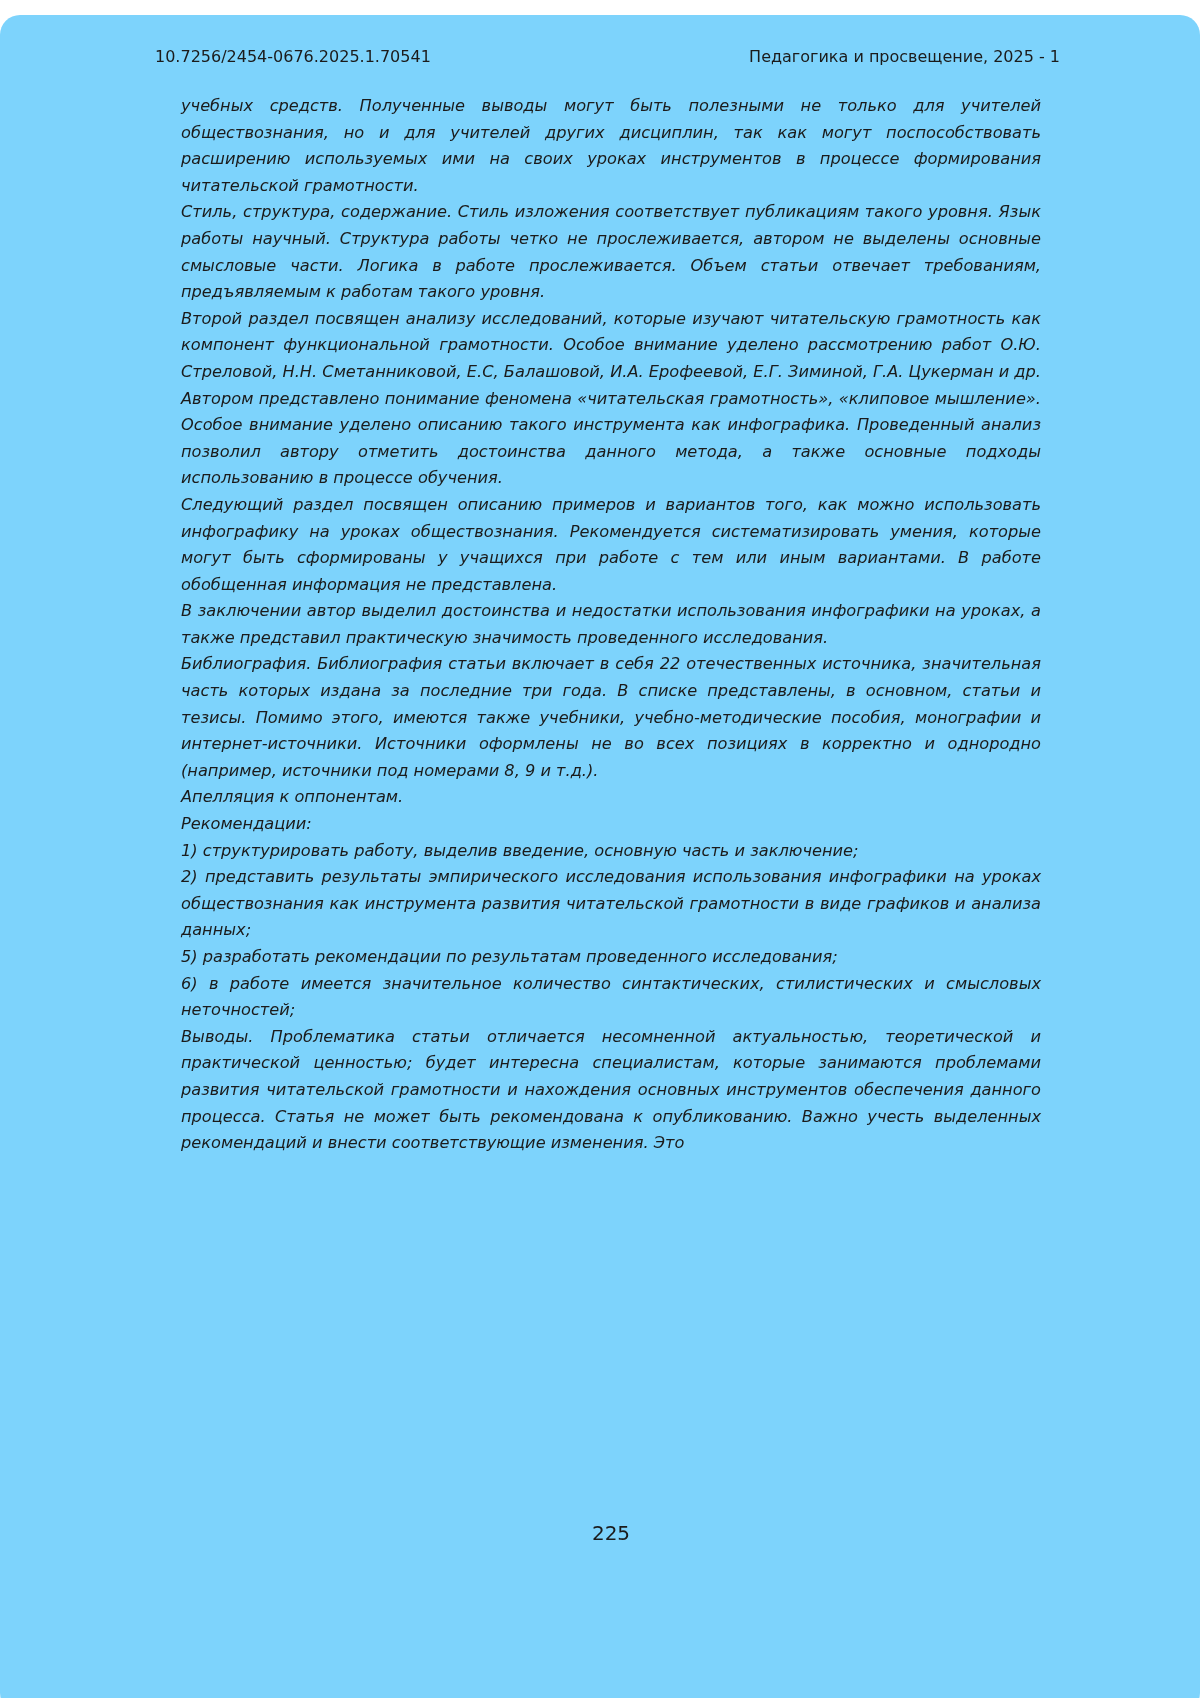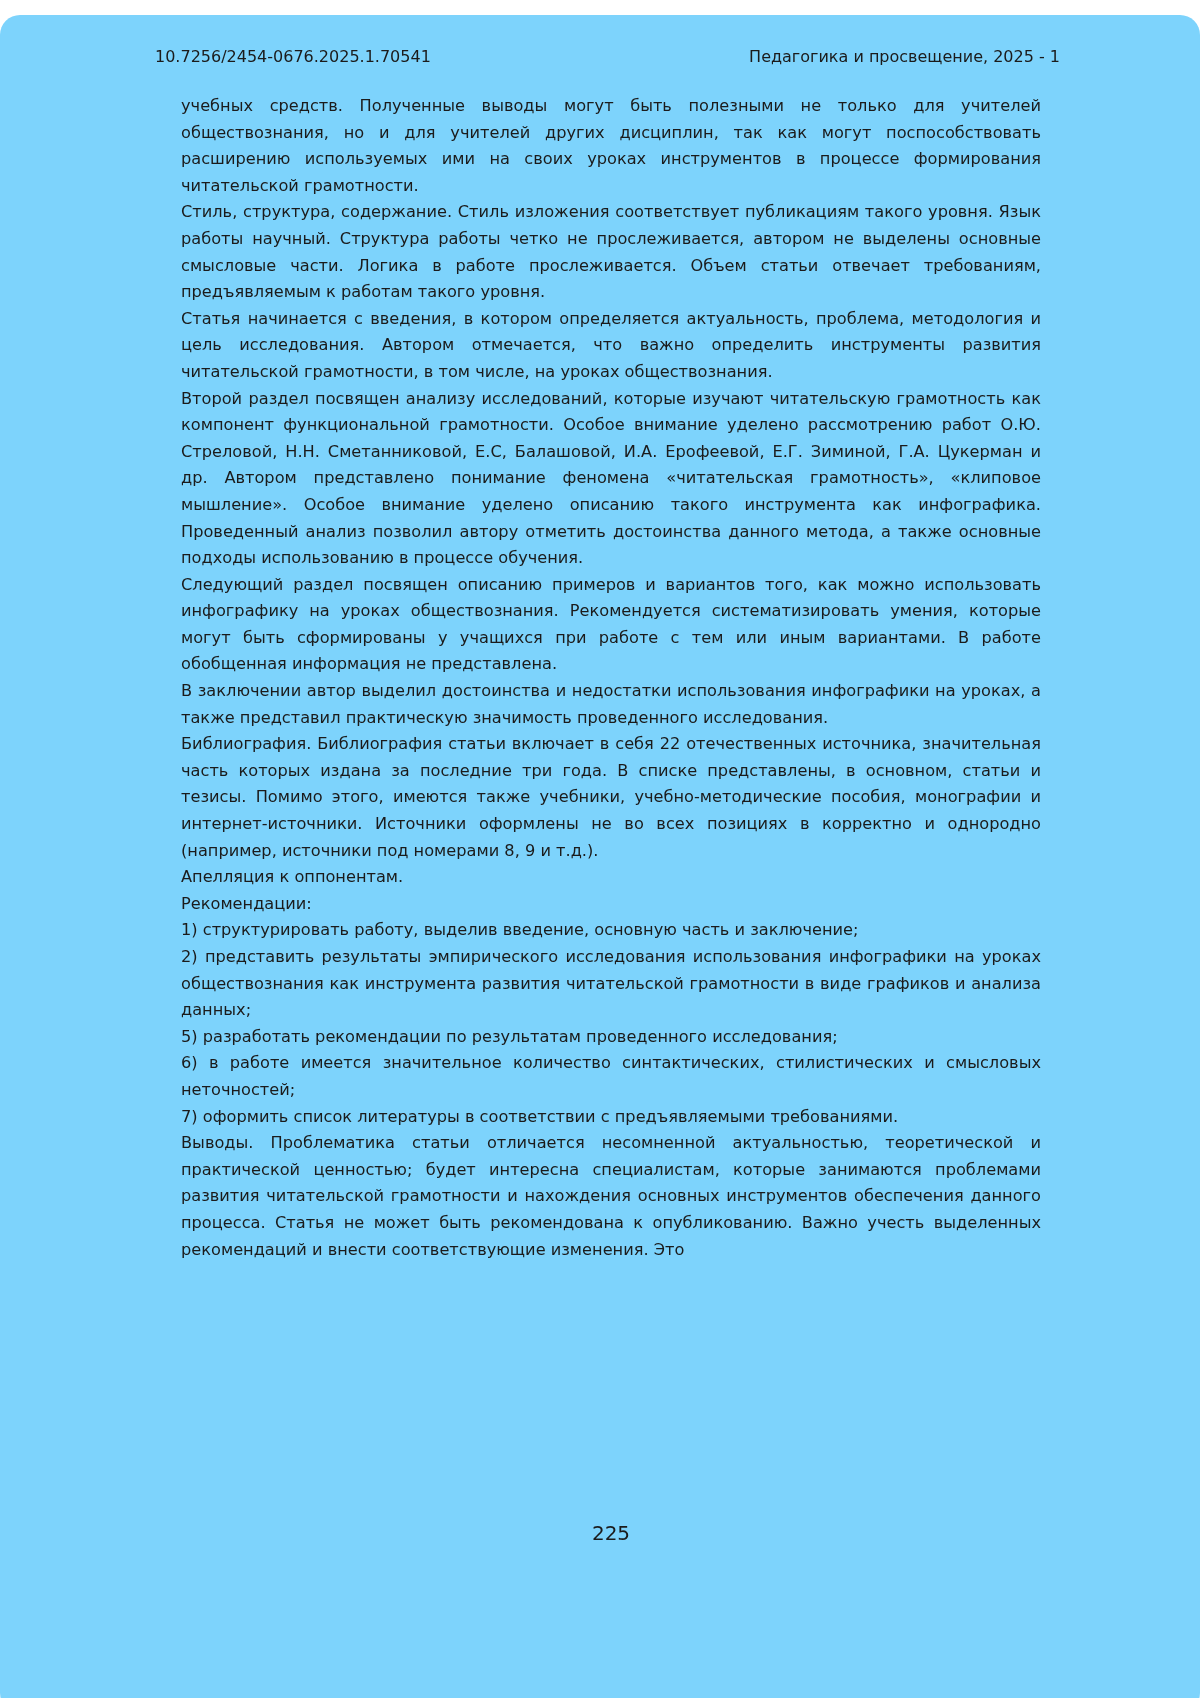--- a/index.html
+++ b/index.html
@@ -28,21 +28,21 @@
   }
   .content {
     position: absolute;
     top: 78px;
     left: 181px;
     width: 860px;
     font-size: 16.2px;
     line-height: 26.6px;
     text-align: justify;
   }
-  .content p { margin: 0; }
+  .content p { margin: 0; font-style: italic; }
   .footer {
     position: absolute;
     top: 1506px;
     left: 181px;
     width: 860px;
     text-align: center;
     font-size: 20px;
   }
 </style>
 </head>
@@ -51,32 +51,30 @@
 <div class="page">
 
   <div class="header">
     <span>10.7256/2454-0676.2025.1.70541</span>
     <span>Педагогика и просвещение, 2025 - 1</span>
   </div>
 
   <div class="content">
       <p>учебных средств. Полученные выводы могут быть полезными не только для учителей обществознания, но и для учителей других дисциплин, так как могут поспособствовать расширению используемых ими на своих уроках инструментов в процессе формирования читательской грамотности.</p>
       <p>Стиль, структура, содержание. Стиль изложения соответствует публикациям такого уровня. Язык работы научный. Структура работы четко не прослеживается, автором не выделены основные смысловые части. Логика в работе прослеживается. Объем статьи отвечает требованиям, предъявляемым к работам такого уровня.</p>
-      <p>Статья начинается с введения, в котором определяется актуальность, проблема, методология и цель исследования. Автором отмечается, что важно определить инструменты развития читательской грамотности, в том числе, на уроках обществознания.</p>
       <p>Второй раздел посвящен анализу исследований, которые изучают читательскую грамотность как компонент функциональной грамотности. Особое внимание уделено рассмотрению работ О.Ю. Стреловой, Н.Н. Сметанниковой, Е.С, Балашовой, И.А. Ерофеевой, Е.Г. Зиминой, Г.А. Цукерман и др. Автором представлено понимание феномена «читательская грамотность», «клиповое мышление». Особое внимание уделено описанию такого инструмента как инфографика. Проведенный анализ позволил автору отметить достоинства данного метода, а также основные подходы использованию в процессе обучения.</p>
       <p>Следующий раздел посвящен описанию примеров и вариантов того, как можно использовать инфографику на уроках обществознания. Рекомендуется систематизировать умения, которые могут быть сформированы у учащихся при работе с тем или иным вариантами. В работе обобщенная информация не представлена.</p>
       <p>В заключении автор выделил достоинства и недостатки использования инфографики на уроках, а также представил практическую значимость проведенного исследования.</p>
       <p>Библиография. Библиография статьи включает в себя 22 отечественных источника, значительная часть которых издана за последние три года. В списке представлены, в основном, статьи и тезисы. Помимо этого, имеются также учебники, учебно-методические пособия, монографии и интернет-источники. Источники оформлены не во всех позициях в корректно и однородно (например, источники под номерами 8, 9 и т.д.).</p>
       <p>Апелляция к оппонентам.</p>
       <p>Рекомендации:</p>
       <p>1) структурировать работу, выделив введение, основную часть и заключение;</p>
       <p>2) представить результаты эмпирического исследования использования инфографики на уроках обществознания как инструмента развития читательской грамотности в виде графиков и анализа данных;</p>
       <p>5) разработать рекомендации по результатам проведенного исследования;</p>
       <p>6) в работе имеется значительное количество синтактических, стилистических и смысловых неточностей;</p>
-      <p>7) оформить список литературы в соответствии с предъявляемыми требованиями.</p>
       <p>Выводы. Проблематика статьи отличается несомненной актуальностью, теоретической и практической ценностью; будет интересна специалистам, которые занимаются проблемами развития читательской грамотности и нахождения основных инструментов обеспечения данного процесса. Статья не может быть рекомендована к опубликованию. Важно учесть выделенных рекомендаций и внести соответствующие изменения. Это</p>
     </div>
 
   <div class="footer">
     <span>225</span>
   </div>
 
 </div>
 
 </body></html>

